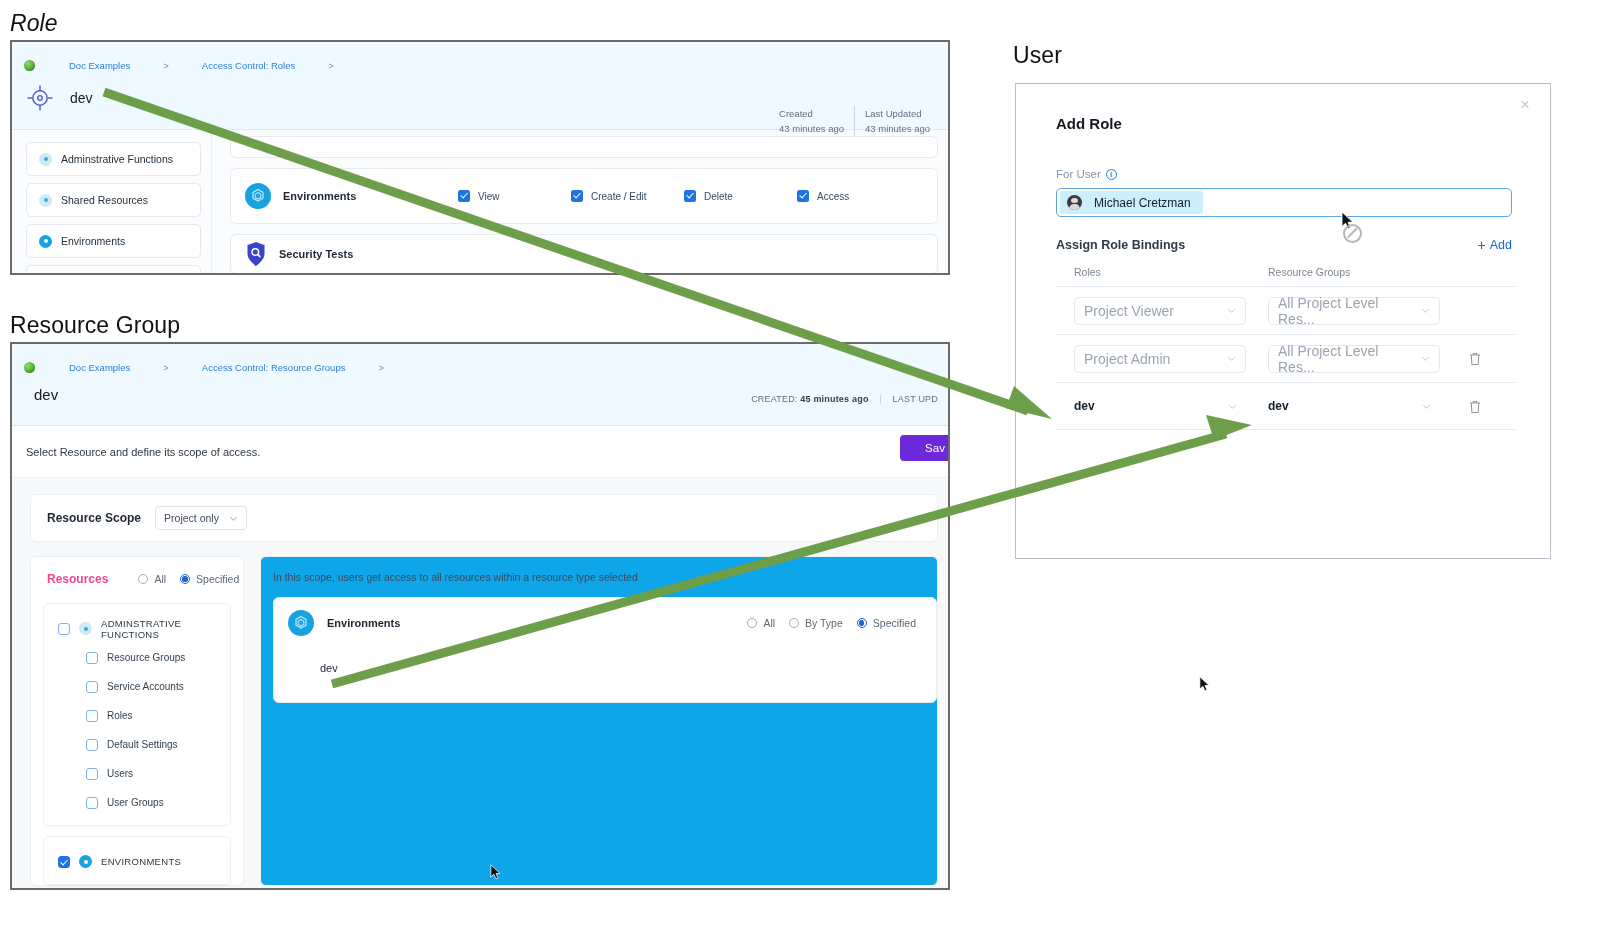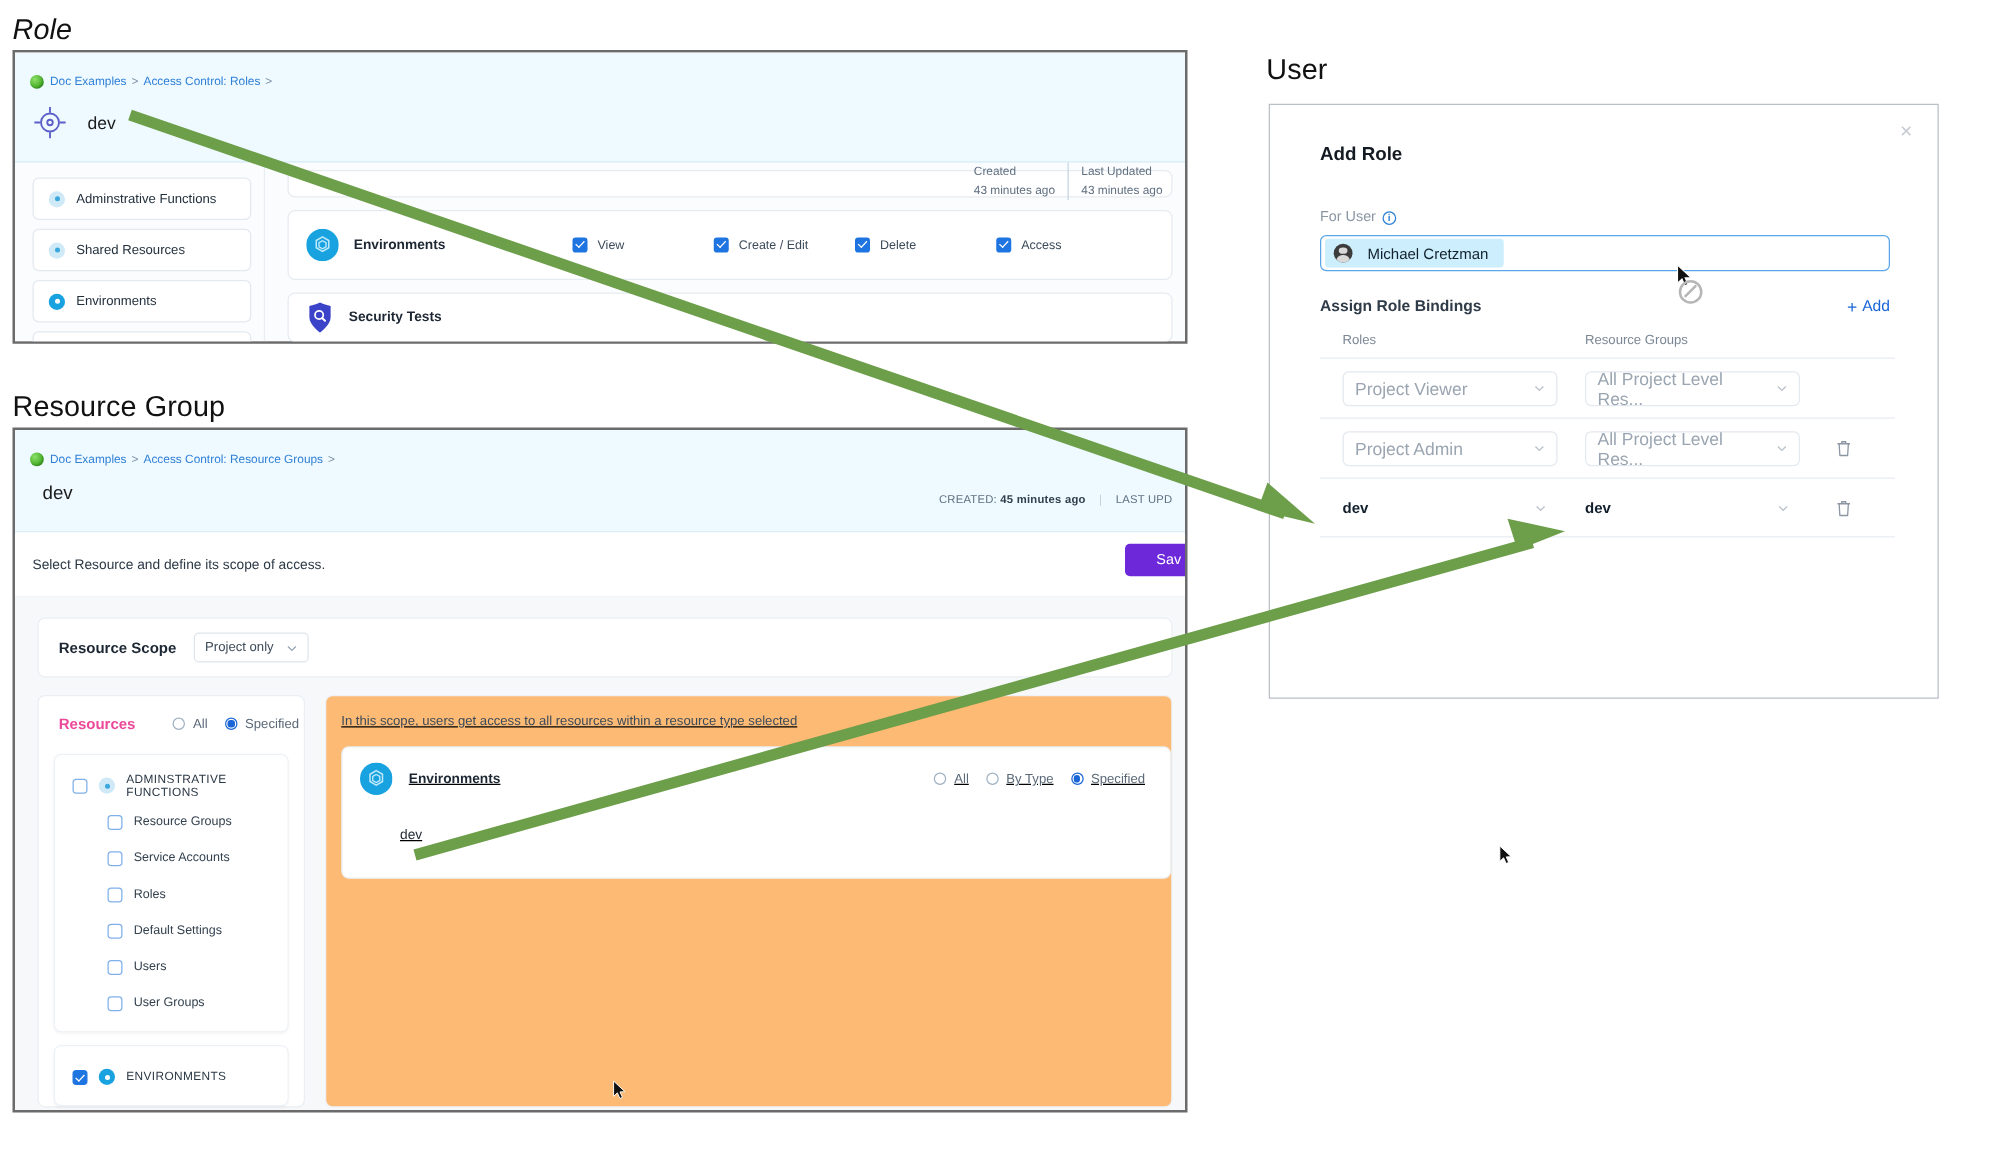--- a/index.html
+++ b/index.html
@@ -46,20 +46,21 @@
   #role-panel .panel-header { height: 88px; }
 
   .breadcrumb {
     position: absolute;
     left: 12px;
     top: 18px;
     display: flex;
     align-items: center;
     font-size: 9.5px;
     white-space: nowrap;
+    gap: 29px;
   }
   .bc-dot {
     width: 11px; height: 11px;
     border-radius: 50%;
     background: radial-gradient(circle at 35% 32%, #8ee06a 0%, #49b02a 60%, #2f8a1a 100%);
     margin-right: 5px;
     flex: none;
     box-shadow: inset -1px -1px 1px rgba(0,0,0,.15);
   }
   .bc-link { color: #2f7fd6; text-decoration: none; }
@@ -80,21 +81,20 @@
   .crosshair-icon { width: 28px; height: 28px; display:block; }
 
   .meta-block {
     position: absolute;
     right: 8px;
     top: 64px;
     display: flex;
     font-size: 9.5px;
     color: #6b7b8c;
     line-height: 15px;
-    margin-top: 24px;
   }
   .meta-col { padding: 0 10px; }
   .meta-col + .meta-col { border-left: 1px solid #c6d6e2; }
   .meta-col .meta-label { color: #5f6f80; }
   .meta-col .meta-value { color: #5f6f80; }
 
   
   .role-body { display: flex; height: calc(100% - 88px); background: #fbfcfd; }
   .role-left {
     width: 200px;
@@ -309,26 +309,25 @@
     left: 3.2px; top: 1px;
     width: 3px; height: 6.2px;
     border: solid #fff;
     border-width: 0 1.8px 1.8px 0;
     transform: rotate(43deg);
   }
 
   .res-right {
     flex: 1;
     margin: 0 10px 0 16px;
-    background: #fdba74;
+    background: #0ea5e9;
     border: 1px solid #eef2f6;
     border-radius: 6px;
     box-sizing: border-box;
     padding: 14px 0 0 12px;
-    text-decoration: underline;
   }
   .res-right .scope-hint { font-size: 10.5px; color: #3b4a59; }
   .env-card {
     margin-top: 14px;
     background: #ffffff;
     border: 1px solid #eaeff4;
     border-radius: 6px;
     height: 106px;
     box-sizing: border-box;
     padding: 12px 0 0 14px;

